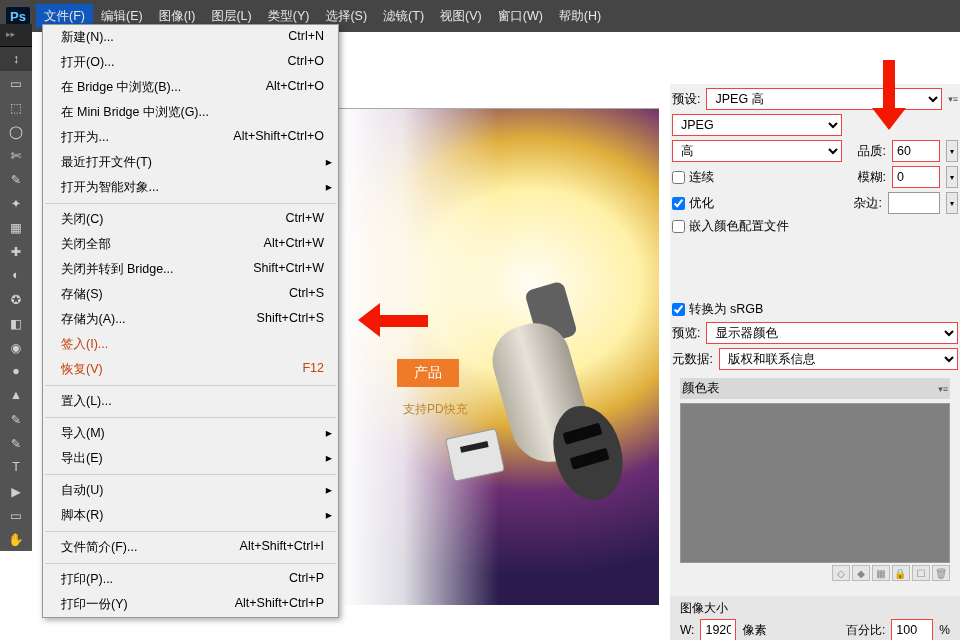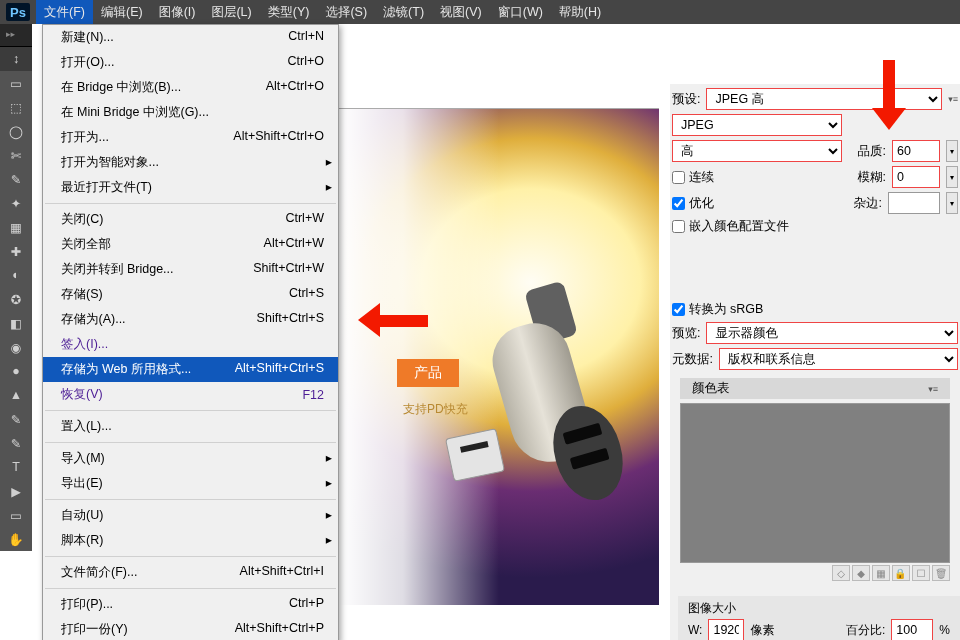--- a/index.html
+++ b/index.html
@@ -1,48 +1,48 @@
 <!DOCTYPE html>
 <html><head>
 <meta charset="utf-8">
 <style>
   * { box-sizing: border-box; margin: 0; padding: 0; font-family: "Microsoft YaHei", "SimSun", sans-serif; }
   body { width: 960px; height: 640px; overflow: hidden; background: #fff; position: relative; font-size: 12.5px; }
 
   
-  .menubar { height: 24px; background: #454545; display: flex; align-items: center; padding-left: 6px; color: #e6e6e6; }
+  .menubar { height: 32px; background: #454545; display: flex; align-items: center; padding-left: 6px; color: #e6e6e6; }
   .ps-logo { width: 24px; height: 18px; background: #001428; color: #6ec5ff; font-weight: bold; font-size: 13px; display: flex; align-items: center; justify-content: center; border-radius: 2px; margin-right: 6px; }
   .menubar .menu-item { padding: 0 8px; height: 24px; display: flex; align-items: center; cursor: default; }
   .menubar .menu-item.open { background: #1058bb; }
 
   
   .toolbar { position: absolute; left: 0; top: 47px; width: 32px; background: #535353; display: flex; flex-direction: column; }
   .toolbar .tool { height: 24px; display:flex; align-items:center; justify-content:center; color:#d0d0d0; }
   .toolbar .tool.sel { background: #3b3b3b; }
   .tabstrip { position: absolute; left:0; top:24px; width:32px; height:23px; background:#282828; border-bottom:1px solid #000; }
   .tabstrip::before { content:'▸▸'; color:#888; font-size:9px; position:absolute; top:5px; left:6px; }
 
   
   .dropdown { position: absolute; left: 42px; top: 24px; width: 297px; background: #f0f0f0; border: 1px solid #999; box-shadow: 2px 2px 6px rgba(0,0,0,.35); z-index: 50; }
   .dropdown .row { display: flex; justify-content: space-between; padding: 4px 14px 4px 18px; color: #000; cursor: default; }
-  .dropdown .row.disabled { color: #4c1d95; align-items: center; }
+  .dropdown .row.disabled { color: #c2410c; }
   .dropdown .row.sel { background: #1058bb; color: #fff; }
   .dropdown .sep { height: 1px; background: #d0d0d0; margin: 3px 2px; }
   .dropdown .sub::after { content: '▸'; position: absolute; right: 6px; }
   .dropdown .row { position: relative; }
 
   
   .rpanel { position: absolute; right: 0; top: 84px; width: 290px; height: 556px; background: #f0f0f0; font-size: 12.5px; }
   .rpanel-row { display:flex; align-items:center; margin: 4px 2px; gap: 6px; }
   .rpanel select, .rpanel input[type=text] { height: 22px; border: 1px solid #ef4444; background:#fff; padding: 0 4px; font-size: 12.5px; }
   .rpanel .lbl { white-space: nowrap; }
   .colorbox { width:52px; height:22px; border:1px solid #999; background:#fff; display:inline-block; }
   .chk { display:flex; align-items:center; gap:4px; }
   .swatch-area { margin: 8px 10px; }
-  .swatch-bar { display:flex; justify-content:space-between; align-items:center; background:#d8d8d8; padding:2px 12px; }
+  .swatch-bar { display:flex; justify-content:space-between; align-items:center; background:#d8d8d8; padding:2px 2px; }
   .swatch-grid { height:160px; background:#808080; border:1px solid #999; margin-top:4px; }
   .swatch-btns { display:flex; gap:2px; justify-content:flex-end; margin-top:2px; }
   .swatch-btns span { width:18px; height:16px; border:1px solid #bbb; background:#e6e6e6; display:inline-flex; align-items:center; justify-content:center; font-size:10px; color:#888; }
   .menu-tick { color:#555; font-size:9px; }
 
   
   .arrow-red { position: absolute; z-index: 60; }
   .arrow-h { width: 70px; height: 34px; }
   .arrow-h::before { content:''; position:absolute; left:18px; top:12px; width:52px; height:12px; background:#f31900; }
   .arrow-h::after  { content:''; position:absolute; left:0; top:0; border:17px solid transparent; border-right:22px solid #f31900; border-left:none; }
@@ -61,21 +61,21 @@
   .plug-body  { width:78px; height:140px; left:163px; top:214px; background:linear-gradient(90deg,#b5b1a5,#e6e2d8 45%,#9f9b90); border-radius:38px 38px 42px 42px; transform:rotate(-16deg); }
   .plug-cap   { width:40px; height:56px; left:192px; top:176px; background:#606060; border-radius:8px; transform:rotate(-16deg); }
   .usb-face   { width:66px; height:96px; left:216px; top:296px; background:#3b3b3b; border-radius:50%/48%; transform:rotate(-16deg); }
   .usb-face::before, .usb-face::after { content:''; position:absolute; left:14px; width:38px; height:12px; background:#0a0a0a; border-radius:2px; }
   .usb-face::before { top:22px; } .usb-face::after { top:48px; }
   .chip1 { width:52px; height:44px; left:110px; top:324px; background:#e4e4e4; border:1px solid #999; border-radius:4px; transform:rotate(-12deg); }
   .chip1::after { content:''; position:absolute; top:10px; left:12px; width:28px; height:6px; background:#222; }
   .badge { left:58px; top:250px; width:62px; height:28px; background:#ef7a28; color:#fff; display:flex; align-items:center; justify-content:center; font-size:14px; }
   .subtitle { left:64px; top:292px; color:#b88a33; font-size:12px; }
 
-  .imgsize { position:absolute; bottom:0; left:8px; right:0; height:44px; background:#e6e6e6; padding:4px 10px; font-size:12px; }
+  .imgsize { position:absolute; bottom:0; left:0; right:0; height:44px; background:#e6e6e6; padding:4px 10px; font-size:12px; }
   .imgsize .row2 { display:flex; gap:6px; align-items:center; margin-top:2px; }
 </style>
 </head>
 <body>
 
 <div class="menubar">
   <div class="ps-logo">Ps</div>
   <div class="menu-item open">
       <span>文件(F)</span>
     </div>
@@ -148,24 +148,24 @@
       <span>Alt+Ctrl+O</span>
     </div>
     <div class="row">
       <span>在 Mini Bridge 中浏览(G)...</span>
     </div>
     <div class="row">
       <span>打开为...</span>
       <span>Alt+Shift+Ctrl+O</span>
     </div>
     <div class="row sub">
+      <span>最近打开文件(T)</span>
+    </div>
+    <div class="row sub">
       <span>打开为智能对象...</span>
-    </div>
-    <div class="row sub">
-      <span>最近打开文件(T)</span>
     </div>
     <div class="sep"></div>
     <div class="row">
       <span>关闭(C)</span>
       <span>Ctrl+W</span>
     </div>
     <div class="row">
       <span>关闭全部</span>
       <span>Alt+Ctrl+W</span>
     </div>
@@ -176,24 +176,20 @@
     <div class="row">
       <span>存储(S)</span>
       <span>Ctrl+S</span>
     </div>
     <div class="row">
       <span>存储为(A)...</span>
       <span>Shift+Ctrl+S</span>
     </div>
     <div class="row disabled">
       <span>签入(I)...</span>
-    </div>
-    <div class="row sel">
-      <span>存储为 Web 所用格式...</span>
-      <span>Alt+Shift+Ctrl+S</span>
     </div>
     <div class="row disabled">
       <span>恢复(V)</span>
       <span>F12</span>
     </div>
     <div class="sep"></div>
     <div class="row">
       <span>置入(L)...</span>
     </div>
     <div class="sep"></div>

